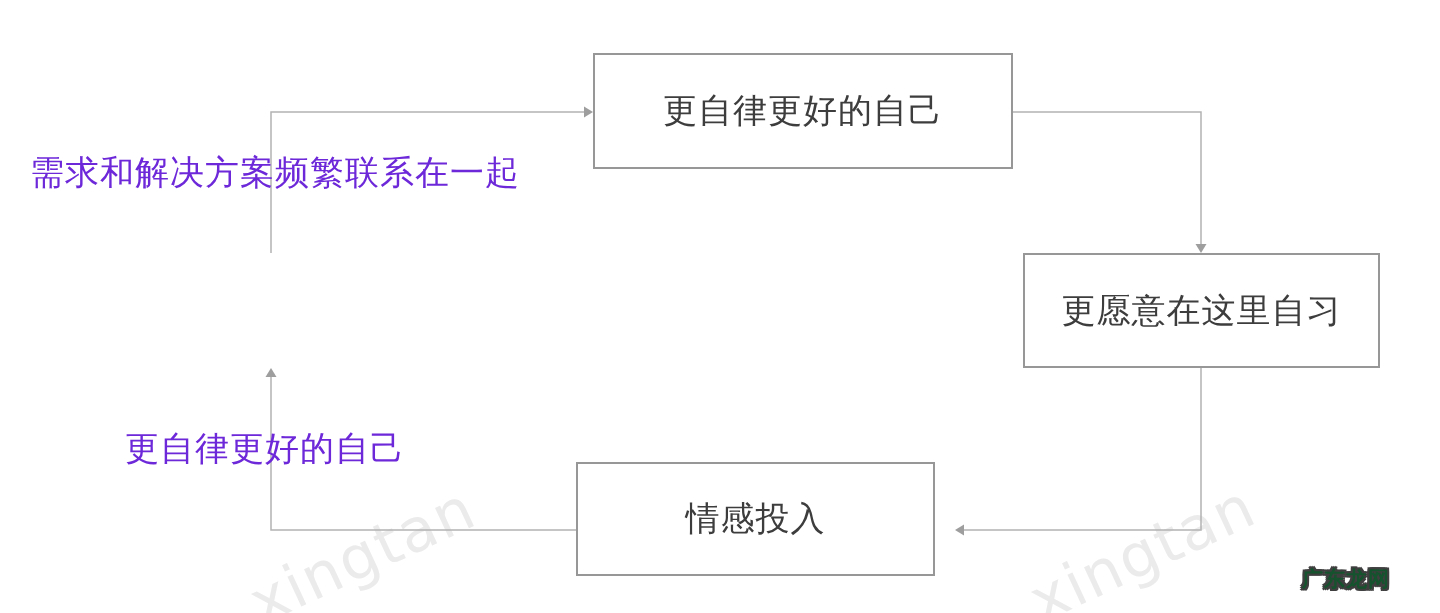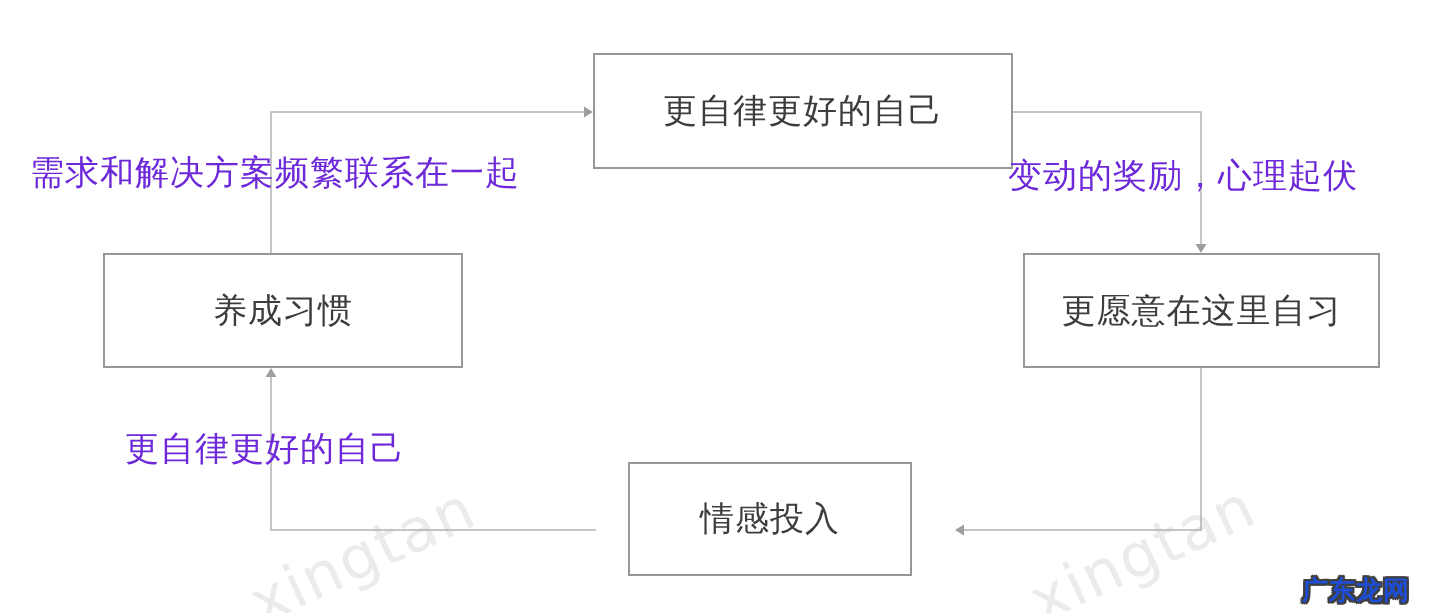--- a/index.html
+++ b/index.html
@@ -23,21 +23,21 @@
     align-items: center;
     justify-content: center;
     font-size: 34px;
     color: #3d3d3d;
     letter-spacing: 1px;
     z-index: 2;
   }
   .node-top    { left: 593px;  top: 53px;  width: 420px; height: 116px; }
   .node-right  { left: 1023px; top: 253px; width: 357px; height: 115px; align-items: center; }
   .node-left   { left: 103px;  top: 253px; width: 360px; height: 115px; }
-  .node-bottom { left: 628px;  top: 462px; width: 284px; height: 114px; }
+  .node-bottom { left: 576px;  top: 462px; width: 359px; height: 114px; }
 
   .edge-label {
     position: absolute;
     font-size: 34px;
     color: #6d28d9;
     white-space: nowrap;
     letter-spacing: 1px;
     z-index: 2;
   }
   .label-left-to-top    { left: 30px;   top: 150px; }
@@ -55,32 +55,31 @@
     font-family: "DejaVu Sans", sans-serif;
     letter-spacing: 2px;
     user-select: none;
   }
   .wm-1 { left: 242px;  top: 520px; }
   .wm-2 { left: 1022px; top: 518px; }
 
   .wm-brand {
     position: absolute;
     left: 1302px; top: 565px;
-    font-size: 26px;
+    font-size: 21px;
     font-weight: bold;
-    color: #1d4ed8;
+    color: #14532d;
     letter-spacing: 1px;
     z-index: 3;
     white-space: nowrap;
     text-shadow:
       -2px -2px 0 #3f3f3f,  2px -2px 0 #3f3f3f,
       -2px  2px 0 #3f3f3f,  2px  2px 0 #3f3f3f,
       -2px  0   0 #3f3f3f,  2px  0   0 #3f3f3f,
        0   -2px 0 #3f3f3f,  0    2px 0 #3f3f3f;
-    margin-top: 8px;
   }
 </style>
 </head>
 <body>
 
 <div class="stage">
 
   <div class="wm-diagonal wm-1">xingtan</div>
   <div class="wm-diagonal wm-2">xingtan</div>
 
@@ -101,23 +100,19 @@
 
   <div class="node node-top">
     <span>更自律更好的自己</span>
   </div>
   <div class="node node-right">
     <span>更愿意在这里自习</span>
   </div>
   <div class="node node-bottom">
     <span>情感投入</span>
   </div>
-  <div class="node node-left">
-    <span>养成习惯</span>
-  </div>
 
   <div class="edge-label label-left-to-top">需求和解决方案频繁联系在一起</div>
-  <div class="edge-label label-top-to-right">变动的奖励，心理起伏</div>
   <div class="edge-label label-bottom-to-left">更自律更好的自己</div>
 
   <div class="wm-brand">广东龙网</div>
 
 </div>
 
 </body></html>

